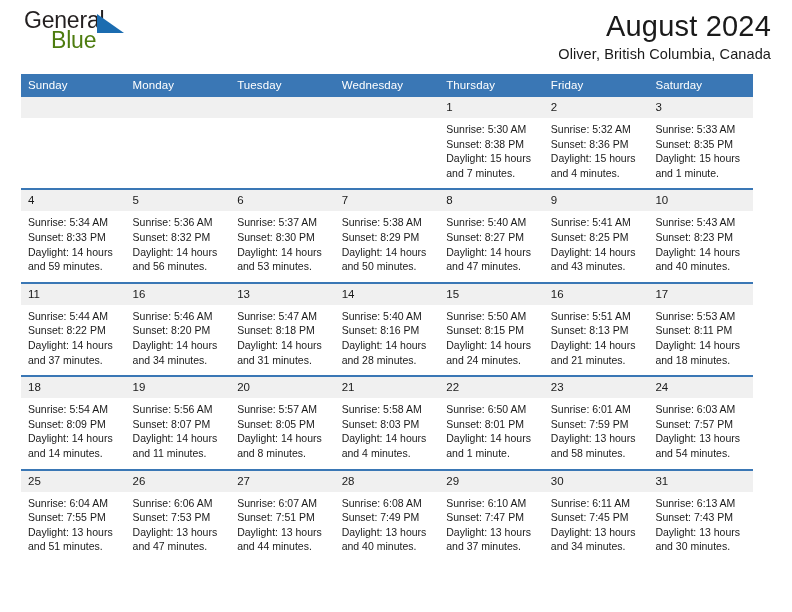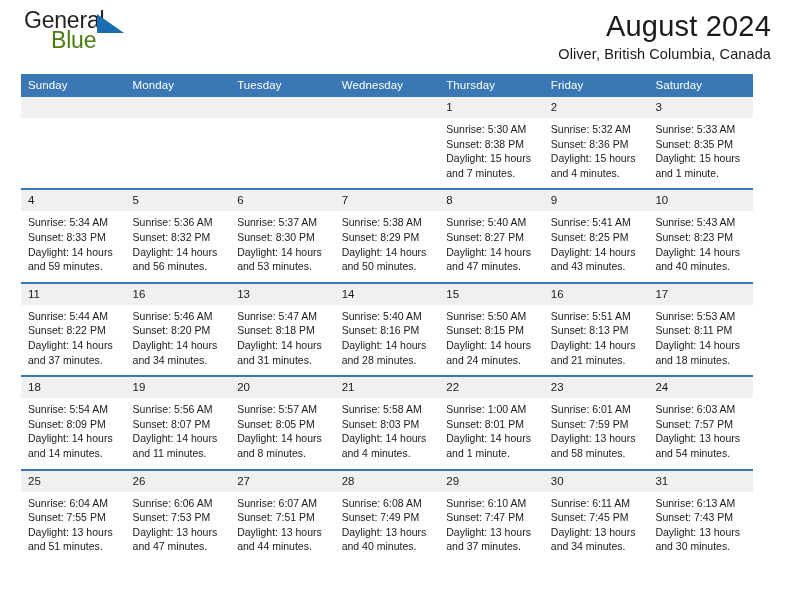--- a/index.html
+++ b/index.html
@@ -368,21 +368,21 @@
             <div class="lines">
               <div>Sunrise: 5:58 AM</div>
               <div>Sunset: 8:03 PM</div>
               <div>Daylight: 14 hours</div>
               <div>and 4 minutes.</div>
             </div>
           </td>
           <td>
             <span class="daynum">22</span>
             <div class="lines">
-              <div>Sunrise: 1:00 AM</div>
+              <div>Sunrise: 6:50 AM</div>
               <div>Sunset: 8:01 PM</div>
               <div>Daylight: 14 hours</div>
               <div>and 1 minute.</div>
             </div>
           </td>
           <td>
             <span class="daynum">23</span>
             <div class="lines">
               <div>Sunrise: 6:01 AM</div>
               <div>Sunset: 7:59 PM</div>

